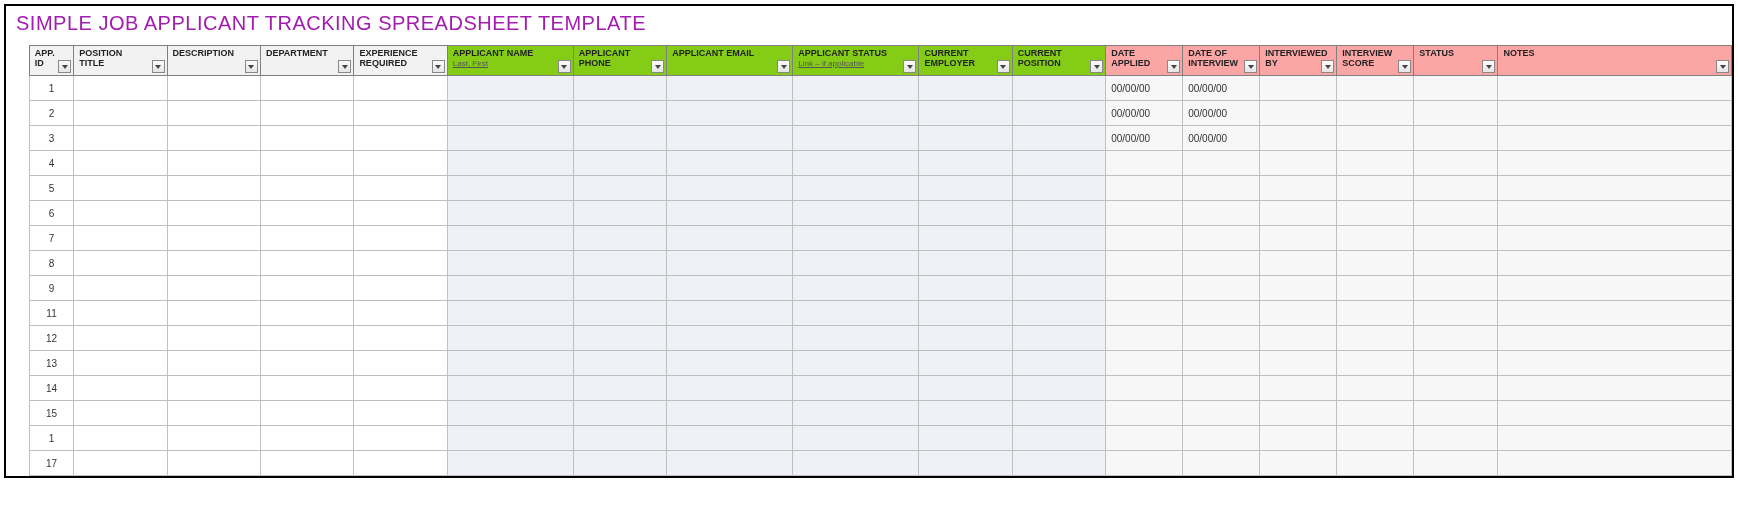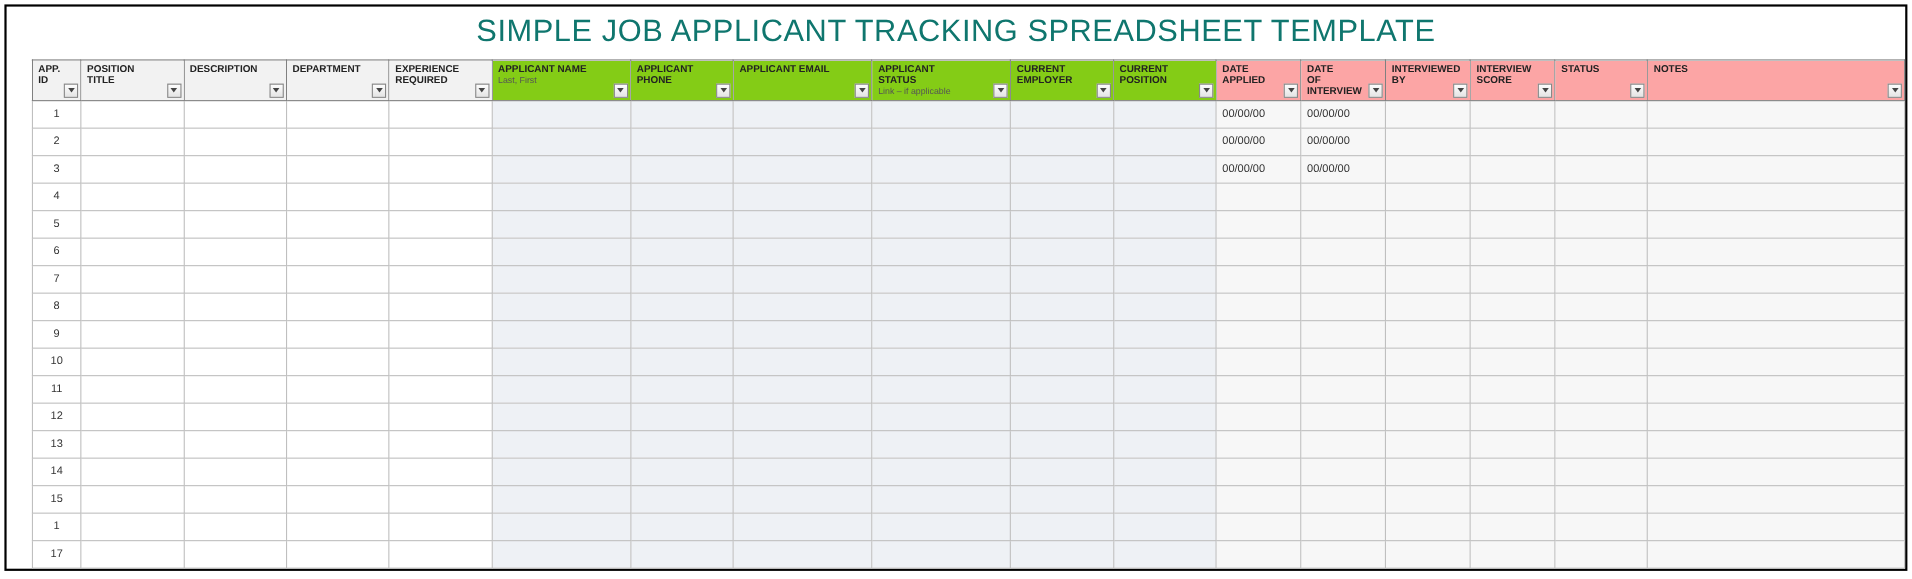--- a/index.html
+++ b/index.html
@@ -9,27 +9,26 @@
     font-family: "Segoe UI", Arial, sans-serif;
     background: #fff;
     color: #333;
   }
   .frame {
     border: 2px solid #000;
     padding: 0;
     overflow: hidden;
   }
   .title {
-    font-size: 28px;
+    font-size: 20px;
     font-weight: 400;
-    color: #0f766e;
+    color: #a21caf;
     letter-spacing: 0.5px;
     padding: 6px 10px 10px 10px;
     font-family: "Century Gothic", "Segoe UI", Arial, sans-serif;
-    text-align: center;
   }
   table {
     border-collapse: collapse;
     width: 100%;
     table-layout: fixed;
   }
   
   tr.section td {
     font-size: 10px;
     font-weight: 400;
@@ -38,36 +37,37 @@
     border: none;
     height: 14px;
     vertical-align: bottom;
   }
   
   tr.head td {
     position: relative;
     font-size: 9px;
     font-weight: 700;
     color: #222;
-    padding: 3px 34px 3px 5px;
+    padding: 3px 24px 3px 5px;
     border: 1px solid #808080;
     height: 30px;
     vertical-align: top;
     line-height: 1.1;
     margin-left: 13px;
   }
   tr.head td.pos { background: #f2f2f2; }
   tr.head td.app { background: #84cc16; }
   tr.head td.int { background: #fca5a5; }
   tr.head td .sub {
     display: block;
     font-weight: 400;
     font-size: 8px;
     color: #555;
     margin-top: 1px;
+    text-decoration: underline;
   }
   .dd {
     position: absolute;
     right: 2px;
     bottom: 2px;
     width: 13px;
     height: 13px;
     border: 1px solid #888;
     background: linear-gradient(#fdfdfd,#e4e4e4);
     display: flex;
@@ -350,40 +350,20 @@
           <td class="app"></td>
           <td class="int date"></td>
           <td class="int date"></td>
           <td class="int"></td>
           <td class="int"></td>
           <td class="int"></td>
           <td class="int"></td>
         </tr>
         <tr class="data">
           <td class="spacer"></td>
-          <td class="id">10</td>
-          <td class="pos"></td>
-          <td class="pos"></td>
-          <td class="pos"></td>
-          <td class="pos"></td>
-          <td class="app"></td>
-          <td class="app"></td>
-          <td class="app"></td>
-          <td class="app"></td>
-          <td class="app"></td>
-          <td class="app"></td>
-          <td class="int date"></td>
-          <td class="int date"></td>
-          <td class="int"></td>
-          <td class="int"></td>
-          <td class="int"></td>
-          <td class="int"></td>
-        </tr>
-        <tr class="data">
-          <td class="spacer"></td>
           <td class="id">11</td>
           <td class="pos"></td>
           <td class="pos"></td>
           <td class="pos"></td>
           <td class="pos"></td>
           <td class="app"></td>
           <td class="app"></td>
           <td class="app"></td>
           <td class="app"></td>
           <td class="app"></td>

